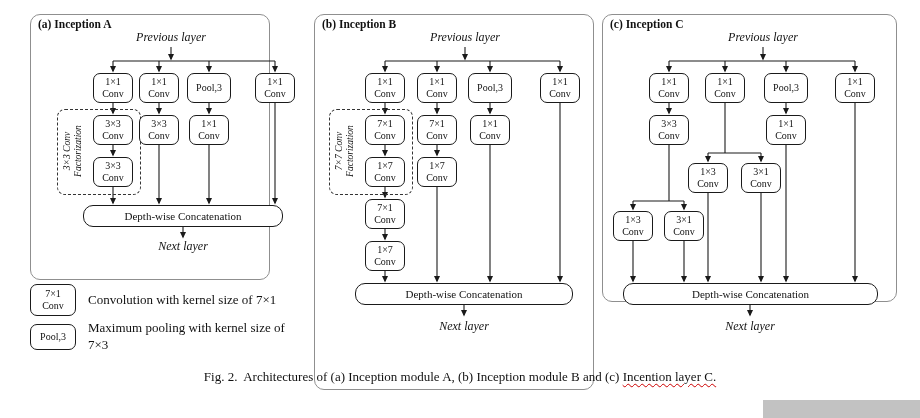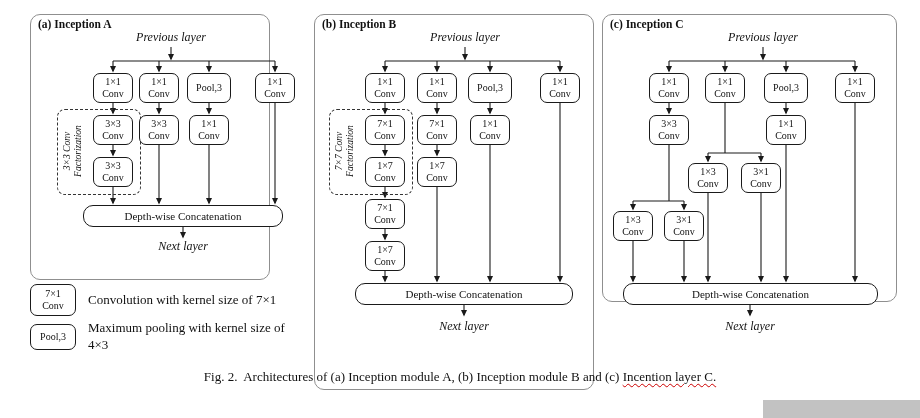--- a/index.html
+++ b/index.html
@@ -217,17 +217,17 @@
 
   <div class="concat" style="left:20px;top:268px;width:255px;">Depth-wise Concatenation</div>
   <div class="layer-label" style="left:147px;top:304px;">Next layer</div>
 </div>
 
 <div class="node" style="left:30px;top:284px;width:46px;height:32px;">7×1
 Conv</div>
 <div class="legend-text" style="left:88px;top:292px;">Convolution with kernel size of 7×1</div>
 
 <div class="node" style="left:30px;top:324px;width:46px;height:26px;">Pool,3</div>
-<div class="legend-text" style="left:88px;top:320px;width:205px;">Maximum pooling with kernel size of 4×3</div>
+<div class="legend-text" style="left:88px;top:320px;width:205px;">Maximum pooling with kernel size of 7×3</div>
 
 <div class="caption"><span>Fig. 2.  Architectures of (a) Inception module A, (b) Inception module B and (c) </span><span class="squiggle">Incention layer C.</span></div>
 
 <div class="corner"></div>
 
 </body></html>

